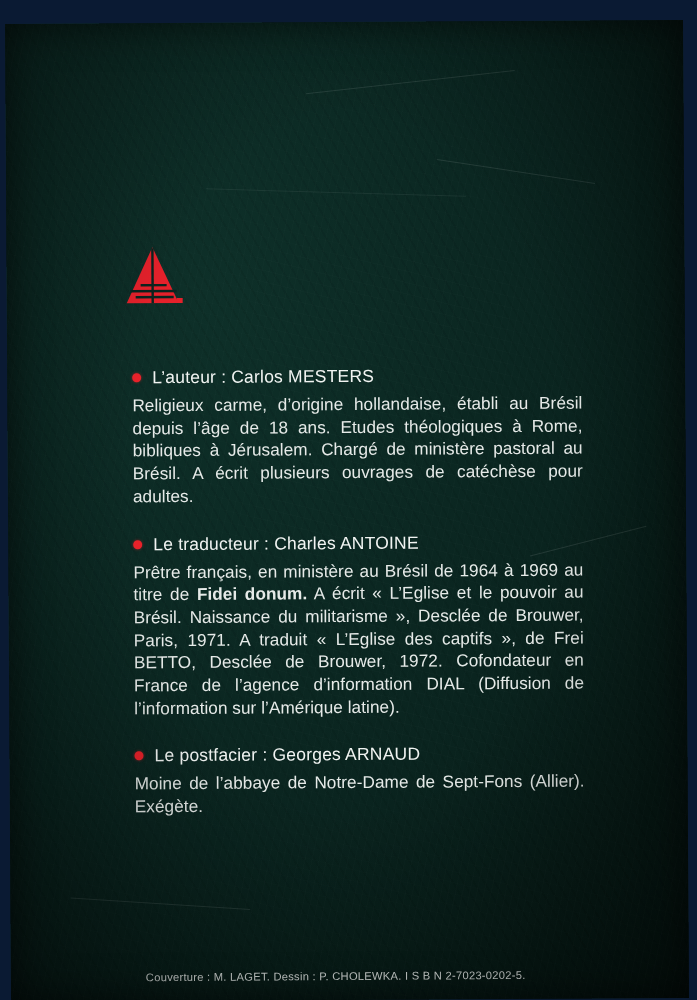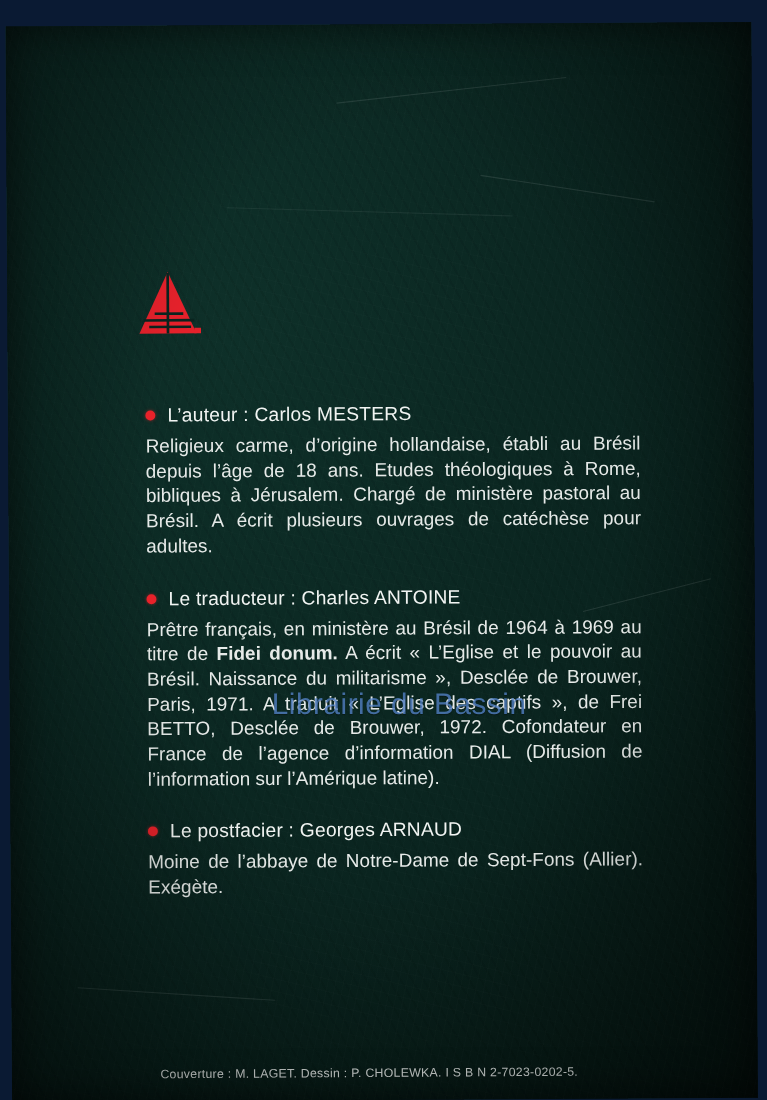--- a/index.html
+++ b/index.html
@@ -189,14 +189,13 @@
         <div class="body">Moine de l’abbaye de Notre-Dame de Sept-Fons (Allier). Exégète.</div>
       </div>
 
     </div>
 
     <div class="colophon">Couverture : M. LAGET. Dessin : P. CHOLEWKA. I S B N  2-7023-0202-5.</div>
 
     <div class="vignette"></div>
   </div>
 
-  <div class="watermark">Librairie du Bassin</div>
 </div>
 
 </body></html>

